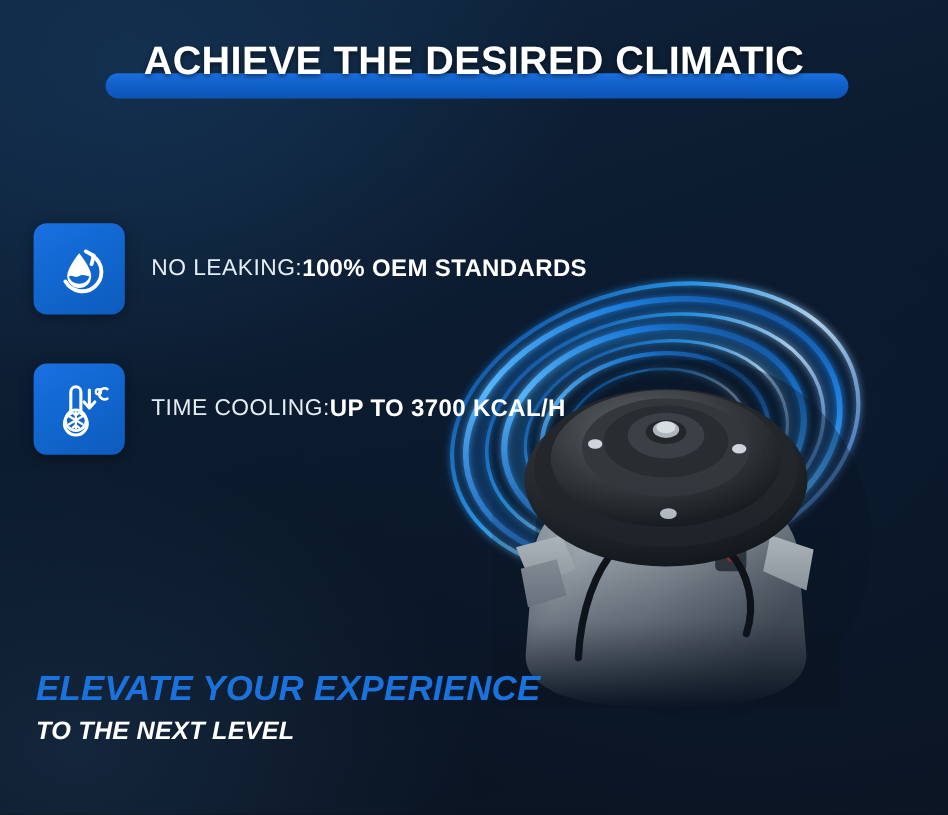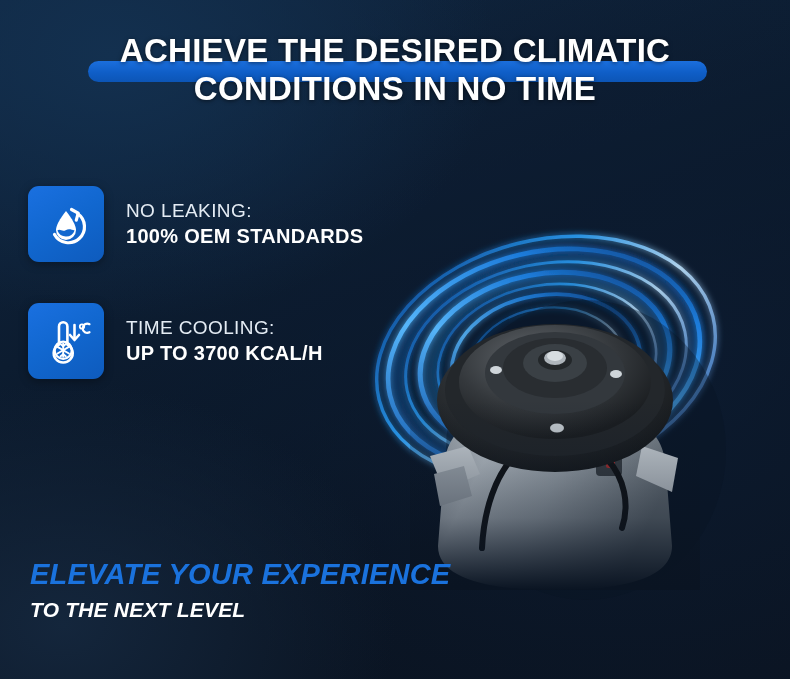--- a/index.html
+++ b/index.html
@@ -97,21 +97,20 @@
     border-radius: 11px;
     background: linear-gradient(150deg, #1a70e0 0%, #1167cf 48%, #0e5bbd 100%);
     display: flex;
     align-items: center;
     justify-content: center;
     box-shadow: 0 2px 10px rgba(0,0,0,0.35);
   }
   .feature-text {
     margin-left: 22px;
     display: flex;
-    flex-direction: column;
     justify-content: center;
   }
   .feature-label {
     color: #e4ecf4;
     font-size: 19px;
     letter-spacing: 0.4px;
     line-height: 25px;
     white-space: nowrap;
   }
   .feature-value {
@@ -259,21 +258,20 @@
       <ellipse cx="206" cy="114" rx="6" ry="4" fill="#cfd5da"></ellipse>
       <ellipse cx="147" cy="168" rx="7" ry="4.5" fill="#c7ced3"></ellipse>
 
       <rect x="0" y="140" width="290" height="190" fill="url(#bodyFade)"></rect>
     </svg>
   </div>
 
   <div class="title-bar"></div>
   <div class="title-wrap">
     <div class="title-line">ACHIEVE THE DESIRED CLIMATIC</div>
-    <div class="title-line">CONDITIONS IN NO TIME</div>
   </div>
 
   <div class="features">
 
     <div class="feature-row">
       <div class="icon-box">
         <svg width="50" height="50" viewBox="0 0 50 50">
           <path d="M25 12 C25 12 35 24 35 31 A10 10 0 0 1 15 31 C15 24 25 12 25 12 Z" fill="#ffffff"></path>
           <path d="M16.4 31.6 C19 29.2 21.2 33.4 24.6 31.2 C27.8 29.2 30.4 30.6 33.6 31.4 A9.2 9.2 0 0 1 16.4 31.6 Z" fill="#1167cf"></path>
           <path d="M36.5 14.5 A16 16 0 1 1 13.5 35.5" fill="none" stroke="#ffffff" stroke-width="3.2" stroke-linecap="round"></path>

